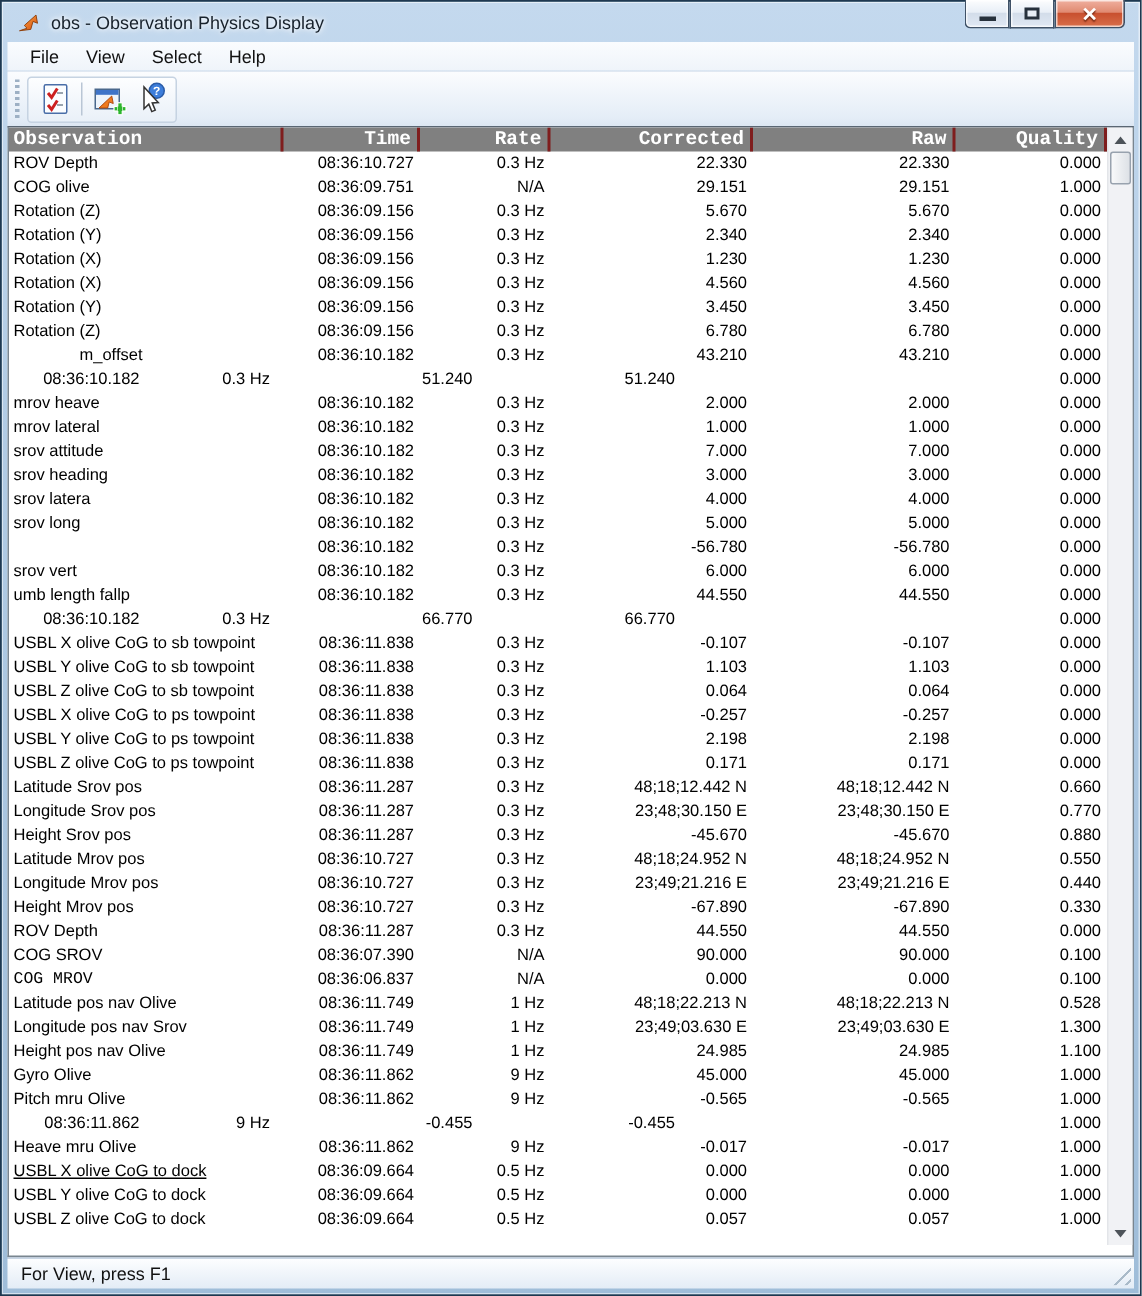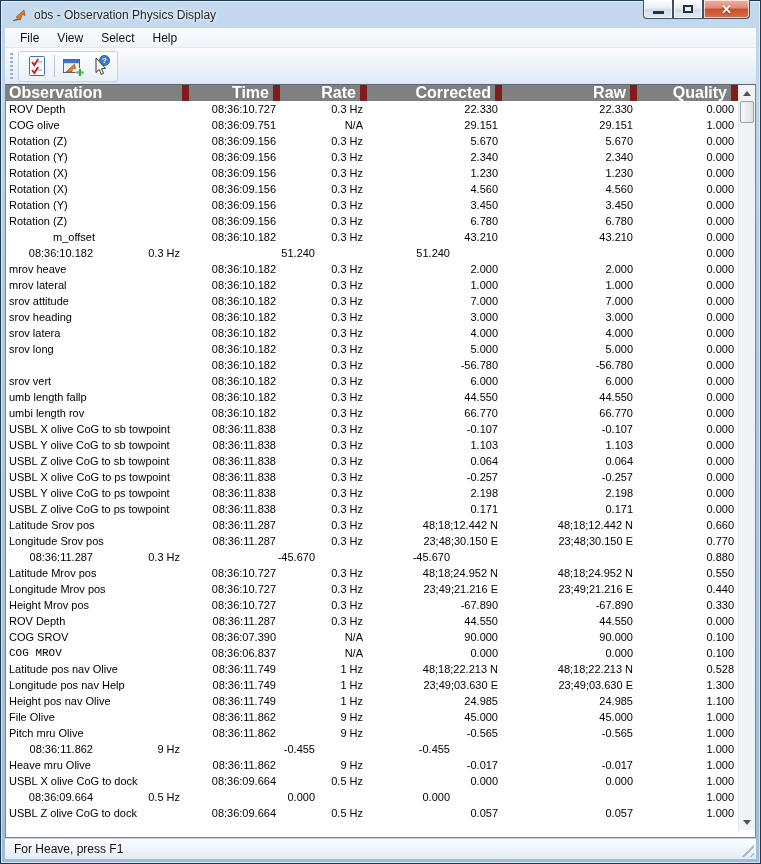--- a/index.html
+++ b/index.html
@@ -47,21 +47,21 @@
     border:1px solid #c6d3e2; border-radius:3px;
     background:linear-gradient(180deg,#fdfeff,#e9f0f8); }
   .tool-btn{ width:27px; height:26px; display:flex; align-items:center; justify-content:center; }
   .tool-sep{ width:1px; height:22px; background:#b9c6d5; margin:0 4px; }
 
   
   .client{ flex:1; background:#fff; border:1px solid #79858f; border-top-color:#5a6673; display:flex; flex-direction:column; overflow:hidden; }
   .table-wrap{ display:flex; height:745px; }
   .cols{ flex:1; display:flex; flex-direction:column; overflow:hidden; }
   .thead{ display:flex; height:16px; flex:0 0 16px; background:var(--header_bg,#808080); }
-  .th{ color:#fff; font-weight:bold; font-size:16px; line-height:15px; border-right:7px solid #7f1d1d; white-space:nowrap; overflow:hidden; }
+  .th{ color:#fff; font-weight:bold; font-size:13px; line-height:15px; border-right:2px solid #7f1d1d; white-space:nowrap; overflow:hidden;font-family:Liberation Mono, monospace; }
   .tbody{ flex:1; overflow:hidden; }
   .tr{ display:flex; height:16px; }
   .td{ font-size:11px; line-height:16px; color:#000; white-space:nowrap; overflow:hidden; }
   .al{ text-align:left; padding-left:3px; }
   .ar{ text-align:right; padding-right:4px; }
 
   
   .vscroll{ width:17px; flex:0 0 17px; background:#f1f2f5; border-left:1px solid #e3e5e9; display:flex; flex-direction:column; }
   .scroll-btn{ height:16px; flex:0 0 16px; display:flex; align-items:center; justify-content:center; }
   .arr-up{ width:0; height:0; border-left:4px solid transparent; border-right:4px solid transparent; border-bottom:5px solid #4d5359; }
@@ -304,21 +304,20 @@
             </div>
             <div class="tr">
               <div class="td al" style="width: 183px; flex: 0 0 183px;">umb length fallp</div>
               <div class="td ar" style="width: 91px; flex: 0 0 91px;">08:36:10.182</div>
               <div class="td ar" style="width: 87px; flex: 0 0 87px;">0.3 Hz</div>
               <div class="td ar" style="width: 135px; flex: 0 0 135px;">44.550</div>
               <div class="td ar" style="width: 135px; flex: 0 0 135px;">44.550</div>
               <div class="td ar" style="flex: 1 1 0%;">0.000</div>
             </div>
             <div class="tr">
-              <div class="td al" style="width: 183px; flex: 0 0 183px;">umbi length rov</div>
               <div class="td ar" style="width: 91px; flex: 0 0 91px;">08:36:10.182</div>
               <div class="td ar" style="width: 87px; flex: 0 0 87px;">0.3 Hz</div>
               <div class="td ar" style="width: 135px; flex: 0 0 135px;">66.770</div>
               <div class="td ar" style="width: 135px; flex: 0 0 135px;">66.770</div>
               <div class="td ar" style="flex: 1 1 0%;">0.000</div>
             </div>
             <div class="tr">
               <div class="td al" style="width: 183px; flex: 0 0 183px;">USBL X olive CoG to sb towpoint</div>
               <div class="td ar" style="width: 91px; flex: 0 0 91px;">08:36:11.838</div>
               <div class="td ar" style="width: 87px; flex: 0 0 87px;">0.3 Hz</div>
@@ -376,20 +375,21 @@
             </div>
             <div class="tr">
               <div class="td al" style="width: 183px; flex: 0 0 183px;">Longitude Srov pos</div>
               <div class="td ar" style="width: 91px; flex: 0 0 91px;">08:36:11.287</div>
               <div class="td ar" style="width: 87px; flex: 0 0 87px;">0.3 Hz</div>
               <div class="td ar" style="width: 135px; flex: 0 0 135px;">23;48;30.150 E</div>
               <div class="td ar" style="width: 135px; flex: 0 0 135px;">23;48;30.150 E</div>
               <div class="td ar" style="flex: 1 1 0%;">0.770</div>
             </div>
             <div class="tr">
+              <div class="td al" style="width: 183px; flex: 0 0 183px;">Height Srov pos</div>
               <div class="td ar" style="width: 91px; flex: 0 0 91px;">08:36:11.287</div>
               <div class="td ar" style="width: 87px; flex: 0 0 87px;">0.3 Hz</div>
               <div class="td ar" style="width: 135px; flex: 0 0 135px;">-45.670</div>
               <div class="td ar" style="width: 135px; flex: 0 0 135px;">-45.670</div>
               <div class="td ar" style="flex: 1 1 0%;">0.880</div>
             </div>
             <div class="tr">
               <div class="td al" style="width: 183px; flex: 0 0 183px;">Latitude Mrov pos</div>
               <div class="td ar" style="width: 91px; flex: 0 0 91px;">08:36:10.727</div>
               <div class="td ar" style="width: 87px; flex: 0 0 87px;">0.3 Hz</div>
@@ -439,37 +439,37 @@
             </div>
             <div class="tr">
               <div class="td al" style="width: 183px; flex: 0 0 183px;">Latitude pos nav Olive</div>
               <div class="td ar" style="width: 91px; flex: 0 0 91px;">08:36:11.749</div>
               <div class="td ar" style="width: 87px; flex: 0 0 87px;">1 Hz</div>
               <div class="td ar" style="width: 135px; flex: 0 0 135px;">48;18;22.213 N</div>
               <div class="td ar" style="width: 135px; flex: 0 0 135px;">48;18;22.213 N</div>
               <div class="td ar" style="flex: 1 1 0%;">0.528</div>
             </div>
             <div class="tr">
-              <div class="td al" style="width: 183px; flex: 0 0 183px;">Longitude pos nav Help</div>
+              <div class="td al" style="width: 183px; flex: 0 0 183px;">Longitude pos nav Srov</div>
               <div class="td ar" style="width: 91px; flex: 0 0 91px;">08:36:11.749</div>
               <div class="td ar" style="width: 87px; flex: 0 0 87px;">1 Hz</div>
               <div class="td ar" style="width: 135px; flex: 0 0 135px;">23;49;03.630 E</div>
               <div class="td ar" style="width: 135px; flex: 0 0 135px;">23;49;03.630 E</div>
               <div class="td ar" style="flex: 1 1 0%;">1.300</div>
             </div>
             <div class="tr">
               <div class="td al" style="width: 183px; flex: 0 0 183px;">Height pos nav Olive</div>
               <div class="td ar" style="width: 91px; flex: 0 0 91px;">08:36:11.749</div>
               <div class="td ar" style="width: 87px; flex: 0 0 87px;">1 Hz</div>
               <div class="td ar" style="width: 135px; flex: 0 0 135px;">24.985</div>
               <div class="td ar" style="width: 135px; flex: 0 0 135px;">24.985</div>
               <div class="td ar" style="flex: 1 1 0%;">1.100</div>
             </div>
             <div class="tr">
-              <div class="td al" style="width: 183px; flex: 0 0 183px;">File Olive</div>
+              <div class="td al" style="width: 183px; flex: 0 0 183px;">Gyro Olive</div>
               <div class="td ar" style="width: 91px; flex: 0 0 91px;">08:36:11.862</div>
               <div class="td ar" style="width: 87px; flex: 0 0 87px;">9 Hz</div>
               <div class="td ar" style="width: 135px; flex: 0 0 135px;">45.000</div>
               <div class="td ar" style="width: 135px; flex: 0 0 135px;">45.000</div>
               <div class="td ar" style="flex: 1 1 0%;">1.000</div>
             </div>
             <div class="tr">
               <div class="td al" style="width: 183px; flex: 0 0 183px;">Pitch mru Olive</div>
               <div class="td ar" style="width: 91px; flex: 0 0 91px;">08:36:11.862</div>
               <div class="td ar" style="width: 87px; flex: 0 0 87px;">9 Hz</div>
@@ -486,28 +486,29 @@
             </div>
             <div class="tr">
               <div class="td al" style="width: 183px; flex: 0 0 183px;">Heave mru Olive</div>
               <div class="td ar" style="width: 91px; flex: 0 0 91px;">08:36:11.862</div>
               <div class="td ar" style="width: 87px; flex: 0 0 87px;">9 Hz</div>
               <div class="td ar" style="width: 135px; flex: 0 0 135px;">-0.017</div>
               <div class="td ar" style="width: 135px; flex: 0 0 135px;">-0.017</div>
               <div class="td ar" style="flex: 1 1 0%;">1.000</div>
             </div>
             <div class="tr">
-              <div class="td al" style="width: 183px; flex: 0 0 183px;">USBL X olive CoG to dock</div>
+              <div class="td al" style="width: 183px; flex: 0 0 183px; text-decoration: underline;">USBL X olive CoG to dock</div>
               <div class="td ar" style="width: 91px; flex: 0 0 91px;">08:36:09.664</div>
               <div class="td ar" style="width: 87px; flex: 0 0 87px;">0.5 Hz</div>
               <div class="td ar" style="width: 135px; flex: 0 0 135px;">0.000</div>
               <div class="td ar" style="width: 135px; flex: 0 0 135px;">0.000</div>
               <div class="td ar" style="flex: 1 1 0%;">1.000</div>
             </div>
             <div class="tr">
+              <div class="td al" style="width: 183px; flex: 0 0 183px;">USBL Y olive CoG to dock</div>
               <div class="td ar" style="width: 91px; flex: 0 0 91px;">08:36:09.664</div>
               <div class="td ar" style="width: 87px; flex: 0 0 87px;">0.5 Hz</div>
               <div class="td ar" style="width: 135px; flex: 0 0 135px;">0.000</div>
               <div class="td ar" style="width: 135px; flex: 0 0 135px;">0.000</div>
               <div class="td ar" style="flex: 1 1 0%;">1.000</div>
             </div>
             <div class="tr">
               <div class="td al" style="width: 183px; flex: 0 0 183px;">USBL Z olive CoG to dock</div>
               <div class="td ar" style="width: 91px; flex: 0 0 91px;">08:36:09.664</div>
               <div class="td ar" style="width: 87px; flex: 0 0 87px;">0.5 Hz</div>
@@ -524,17 +525,17 @@
         <div class="scroll-thumb"></div>
         <div class="scroll-space"></div>
         <div class="scroll-btn">
           <span class="arr-down"></span>
         </div>
       </div>
     </div>
   </div>
 
   <div class="statusbar">
-    <span class="status-text">For Heave, press F1</span>
+    <span class="status-text">For View, press F1</span>
     <div class="resize-grip"></div>
   </div>
 
 </div>
 
 </body></html>

